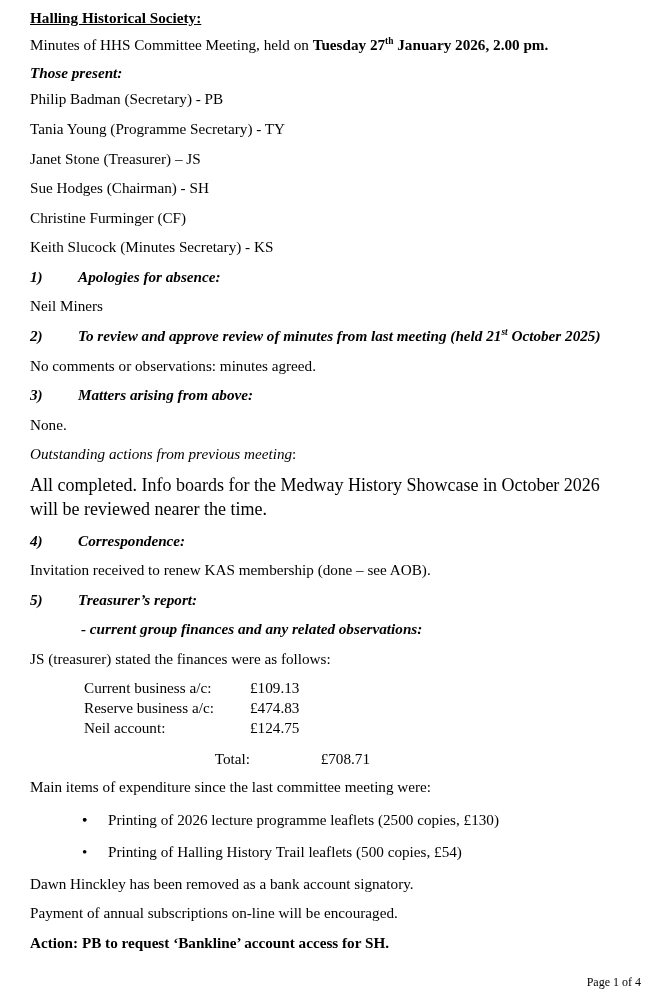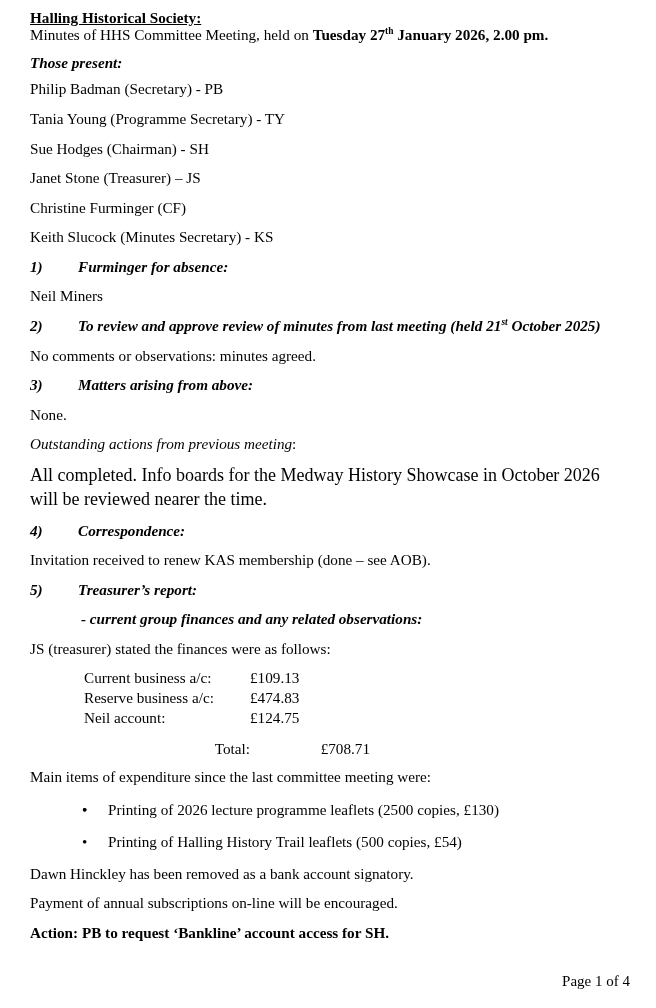--- a/index.html
+++ b/index.html
@@ -30,20 +30,21 @@
   }
   
   .para {
     margin-bottom: 9.5px;
     font-size: 15.2px;
     line-height: 1.32;
   }
   .title {
     font-weight: bold;
     text-decoration: underline;
+    margin-bottom: 10px;
     font-size: 15.2px;
   }
   .heading-num {
     font-weight: bold;
     font-style: italic;
     margin-bottom: 9.5px;
     font-size: 15.2px;
     line-height: 1.32;
   }
   .heading-num .num {
@@ -117,23 +118,23 @@
     line-height: 1.32;
     margin-bottom: 12px;
   }
   ul.bullets li .dot {
     position: absolute;
     left: 52px;
     top: 0;
   }
   .footer {
     position: absolute;
-    right: 26px;
+    right: 15px;
     bottom: 18px;
-    font-size: 15px;
+    font-size: 12px;
     text-align: right;
   }
   .wrap-para {
     margin-bottom: 9px;
     font-size: 18px;
     line-height: 1.33;
     max-width: 596px;
   }
 </style>
 </head>
@@ -143,26 +144,26 @@
   <div class="doc">
 
     <p class="title">Halling Historical Society:</p>
 
     <p class="para"><span>Minutes of HHS Committee Meeting, held on </span><b><span>Tuesday 27</span><sup>th</sup><span> January 2026, 2.00 pm.</span></b></p>
 
     <p class="those-present">Those present:</p>
 
     <p class="para">Philip Badman (Secretary) - PB</p>
     <p class="para">Tania Young (Programme Secretary) - TY</p>
+    <p class="para">Janet Stone (Treasurer) – JS</p>
     <p class="para">Sue Hodges (Chairman) - SH</p>
-    <p class="para">Janet Stone (Treasurer) – JS</p>
     <p class="para">Christine Furminger (CF)</p>
     <p class="para">Keith Slucock (Minutes Secretary) - KS</p>
 
-    <p class="heading-num"><span class="num">1)</span><span>Furminger for absence:</span></p>
+    <p class="heading-num"><span class="num">1)</span><span>Apologies for absence:</span></p>
     <p class="para">Neil Miners</p>
 
     <p class="heading-num"><span class="num">2)</span><span>To review and approve review of minutes from last meeting (held 21</span><sup>st</sup><span> October 2025)</span></p>
     <p class="para">No comments or observations: minutes agreed.</p>
 
     <p class="heading-num"><span class="num">3)</span><span>Matters arising from above:</span></p>
     <p class="para">None.</p>
 
     <p class="italic-head"><span>Outstanding actions from previous meeting</span><span class="tail">:</span></p>
     <p class="wrap-para">All completed. Info boards for the Medway History Showcase in October 2026 will be reviewed nearer the time.</p>

